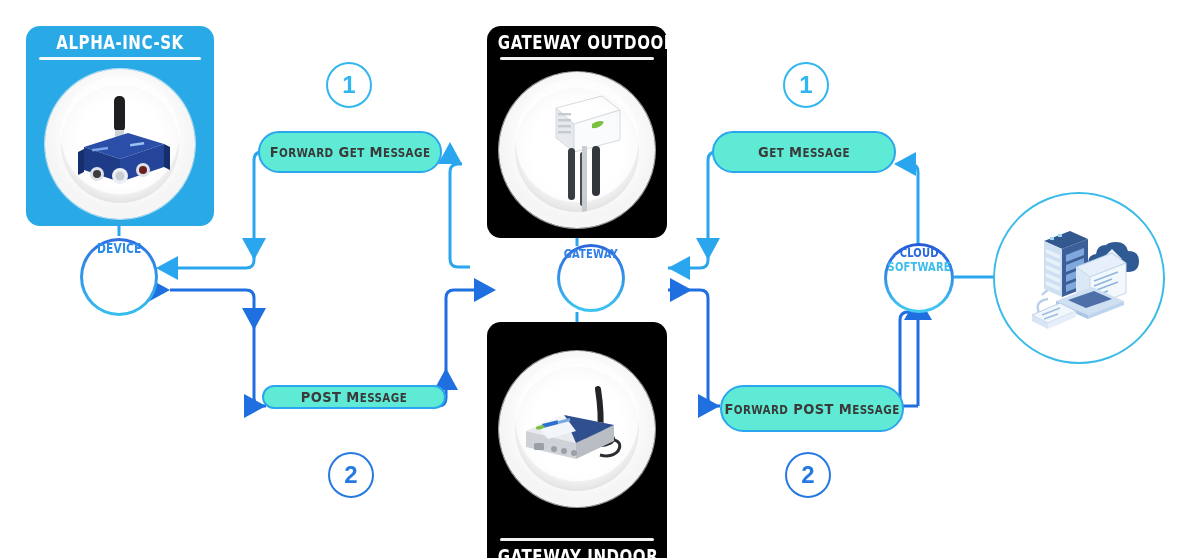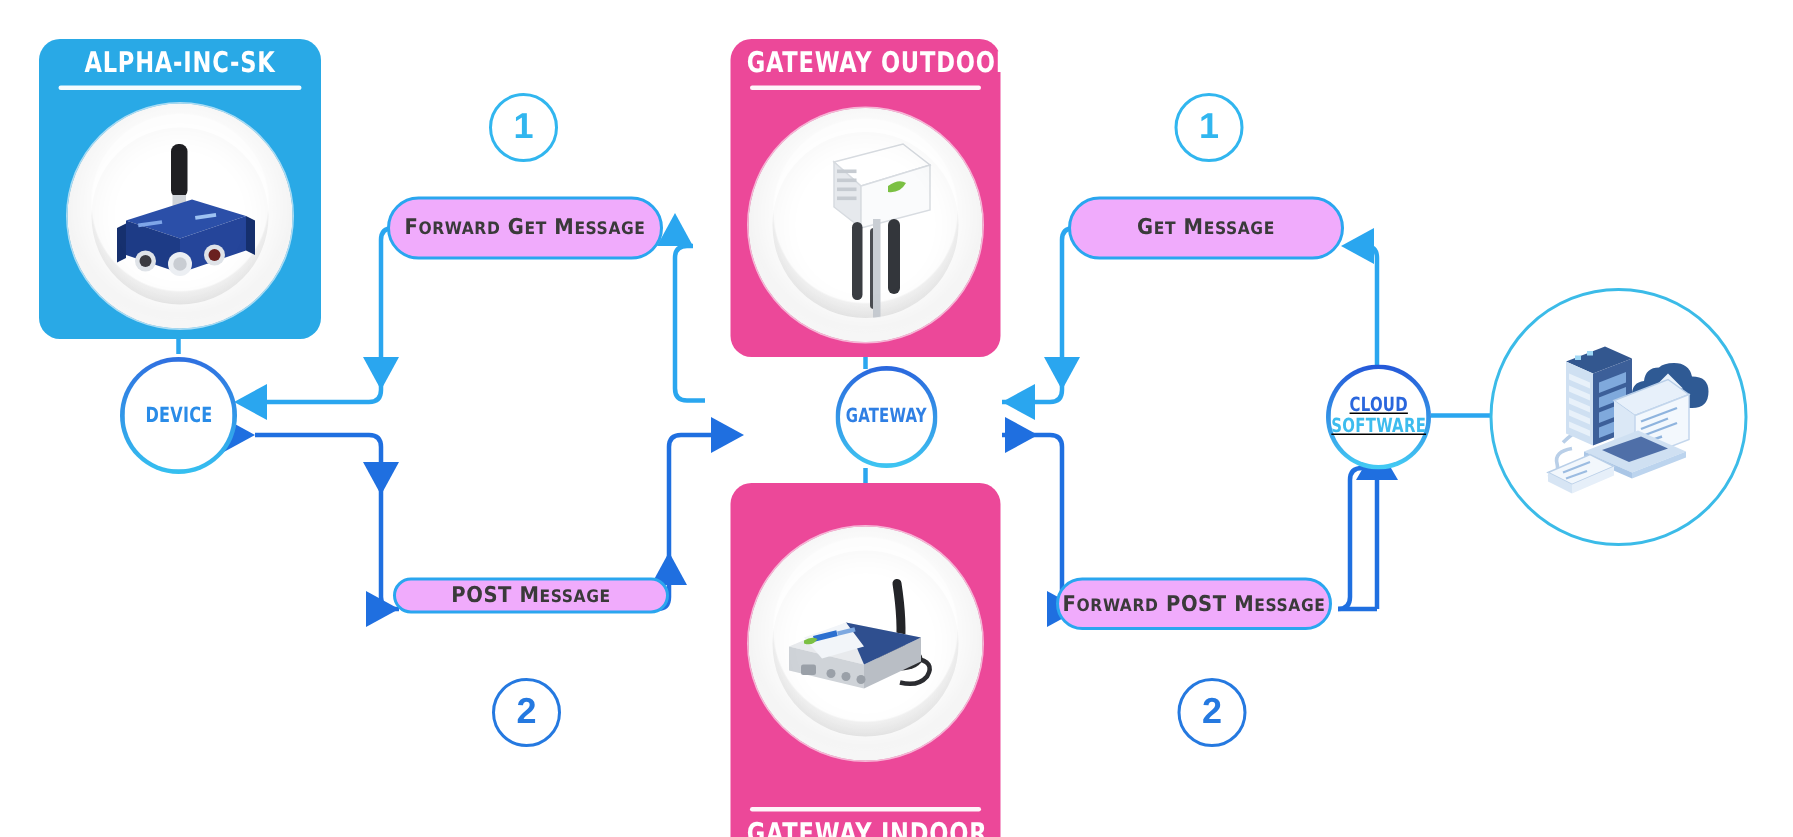--- a/index.html
+++ b/index.html
@@ -20,21 +20,21 @@
   
   .card{
     position:absolute;
     border-radius:14px;
     display:flex;
     flex-direction:column;
     align-items:center;
     box-sizing:border-box;
   }
   .card.light{background:#29a9e6;}
-  .card.deep{background:#ec4899;}
+  .card.deep{background:#000000;}
   .card-title{
     width:100%;
     text-align:center;
     color:#ffffff;
     font-family:"DejaVu Sans Condensed","Liberation Sans",sans-serif;
     font-weight:bold;
     font-size:19px;
     letter-spacing:0.6px;
     line-height:30px;
     height:30px;
@@ -73,21 +73,21 @@
     position:absolute;inset:0;border-radius:50%;
     box-shadow:inset 0 0 0 16px rgba(255,255,255,.75),
                inset 0 0 22px 16px rgba(0,0,0,.045);
     pointer-events:none;
   }
 
   
   .pill{
     position:absolute;
     border:2.2px solid #2aa6ef;
-    background:#f0abfc;
+    background:#5eead4;
     border-radius:40px;
     display:flex;
     align-items:center;
     justify-content:center;
     box-sizing:border-box;
     z-index:6;
   }
   .pill .txt{
     color:#3a3a3a;
     font-family:"DejaVu Sans Condensed","Liberation Sans",sans-serif;
@@ -98,21 +98,20 @@
     text-transform:uppercase;
   }
   .pill .txt .sm{font-size:11.5px;}
 
   
   .node{
     position:absolute;
     border-radius:50%;
     background:#ffffff;
     display:flex;
-    align-items:center;
     justify-content:center;
     text-align:center;
     box-sizing:border-box;
     z-index:7;
   }
   .node .lbl{
     font-family:"DejaVu Sans Condensed","Liberation Sans",sans-serif;
     font-weight:bold;
     font-size:14px;
     line-height:14px;
@@ -319,21 +318,21 @@
   <div class="node" style="left:557px;top:244px;width:68px;height:68px;border:3px solid transparent;
               background:
                 linear-gradient(#fff,#fff) padding-box,
                 linear-gradient(180deg,#2a66dd,#3ec6f2) border-box;">
     <span class="lbl" style="color:#2f7fe4;font-size:13px;">GATEWAY</span>
   </div>
 
   <div class="node" style="left:884px;top:243px;width:70px;height:70px;border:3px solid transparent;
               background:
                 linear-gradient(#fff,#fff) padding-box,
-                linear-gradient(180deg,#2457d8,#43cdf4) border-box; text-decoration: underline;">
+                linear-gradient(180deg,#2457d8,#43cdf4) border-box;">
     <span style="display:block;line-height:15px;">
       <span class="lbl two" style="color:#2a66dd;display:block;">CLOUD</span>
       <span class="lbl two" style="color:#3dbcee;display:block;">SOFTWARE</span>
     </span>
   </div>
 
   <div class="pill" style="left:258px;top:131px;width:184px;height:42px;">
     <span class="txt">
       <span>F</span><span class="sm">ORWARD</span>&nbsp;<span>G</span><span class="sm">ET</span>&nbsp;<span>M</span><span class="sm">ESSAGE</span>
     </span>
@@ -344,21 +343,21 @@
       <span>G</span><span class="sm">ET</span>&nbsp;<span>M</span><span class="sm">ESSAGE</span>
     </span>
   </div>
 
   <div class="pill" style="left:262px;top:385px;width:184px;height:24px;">
     <span class="txt">
       <span>POST</span>&nbsp;<span>M</span><span class="sm">ESSAGE</span>
     </span>
   </div>
 
-  <div class="pill" style="left:704px;top:385px;width:184px;height:35px;">
+  <div class="pill" style="left:720px;top:385px;width:184px;height:47px;">
     <span class="txt">
       <span>F</span><span class="sm">ORWARD</span>&nbsp;<span>POST</span>&nbsp;<span>M</span><span class="sm">ESSAGE</span>
     </span>
   </div>
 
   <div class="badge" style="left:326px;top:62px;">
     <span>1</span>
   </div>
   <div class="badge" style="left:783px;top:62px;">
     <span>1</span>

